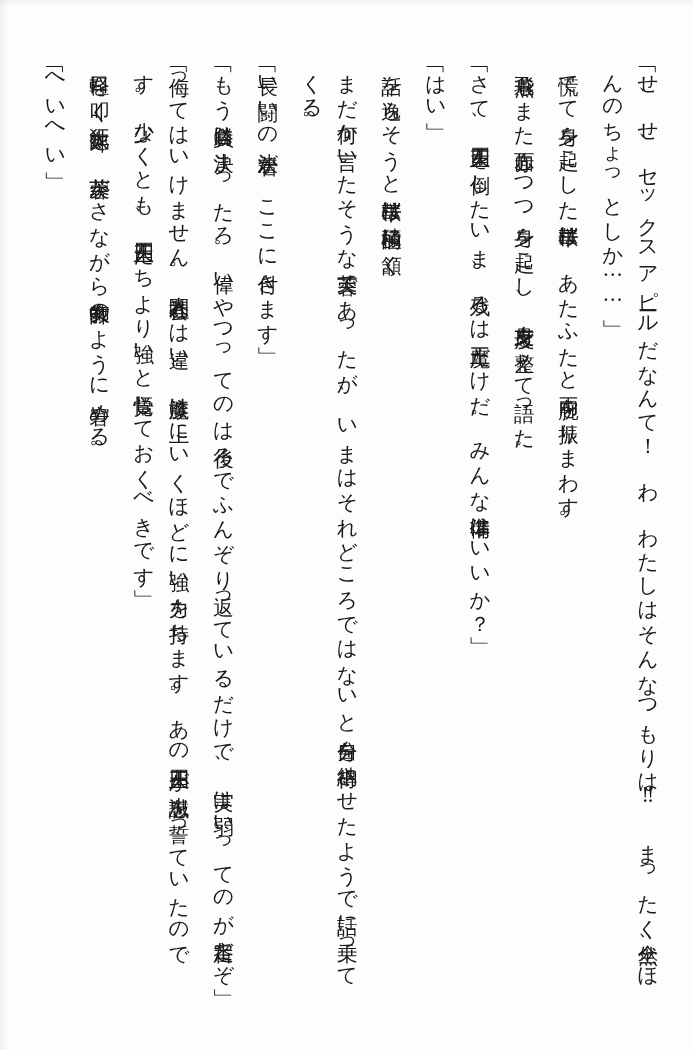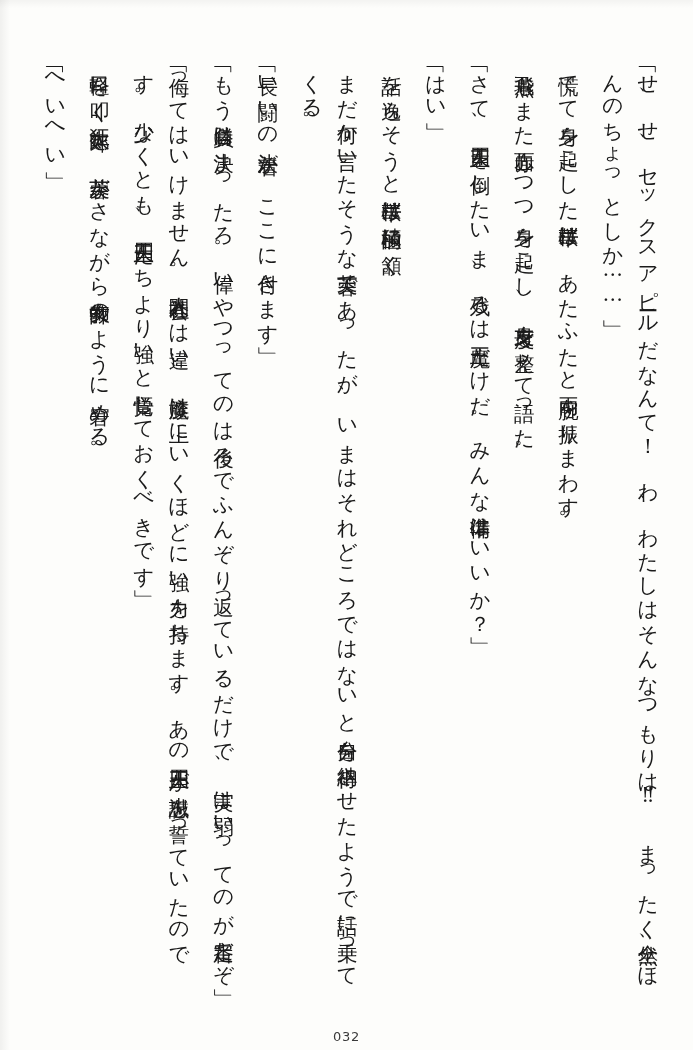--- a/index.html
+++ b/index.html
@@ -103,15 +103,14 @@
     <p class="para">「はい」</p>
     <p class="para">話を逸らそうと桜華は積極的に頷く。</p>
     <p class="para">まだ何か言いたそうな芙蓉であったが、いまはそれどころではないと自分を納得させたようで話に乗ってくる。</p>
     <p class="para">「長い闘いの決着が、ここに付きます」</p>
     <p class="para">「もう勝負は決まったろ。偉いやつってのは後ろでふんぞり返っているだけで、実は弱いってのが定番だぞ」</p>
     <p class="para">「侮ってはいけません。人間社会とは違い、魔族は上にいくほどに強い力を持ちます。あの四天王が忠誠を誓っていたのです。少なくとも、四天王たちより強いと覚悟しておくべきです」</p>
     <p class="para">軽口を叩く狂太郎を、芙蓉がさながら女教師のように窘める。</p>
     <p class="para">「へいへい」</p>
   </div>
 
-  <div id="page-number">032</div>
 
 </div>
 
 </body></html>

